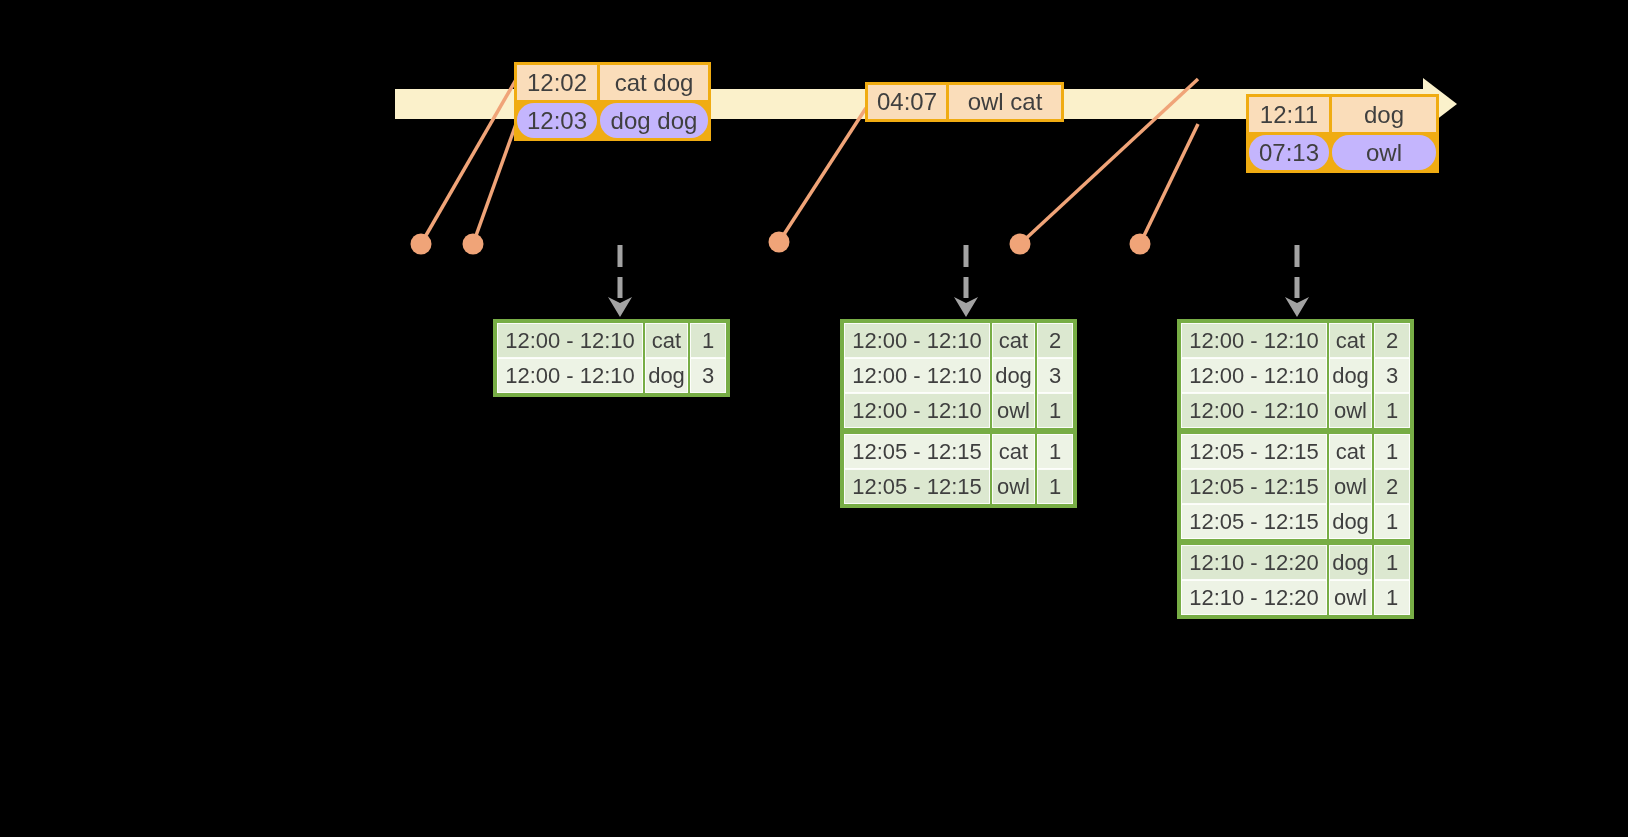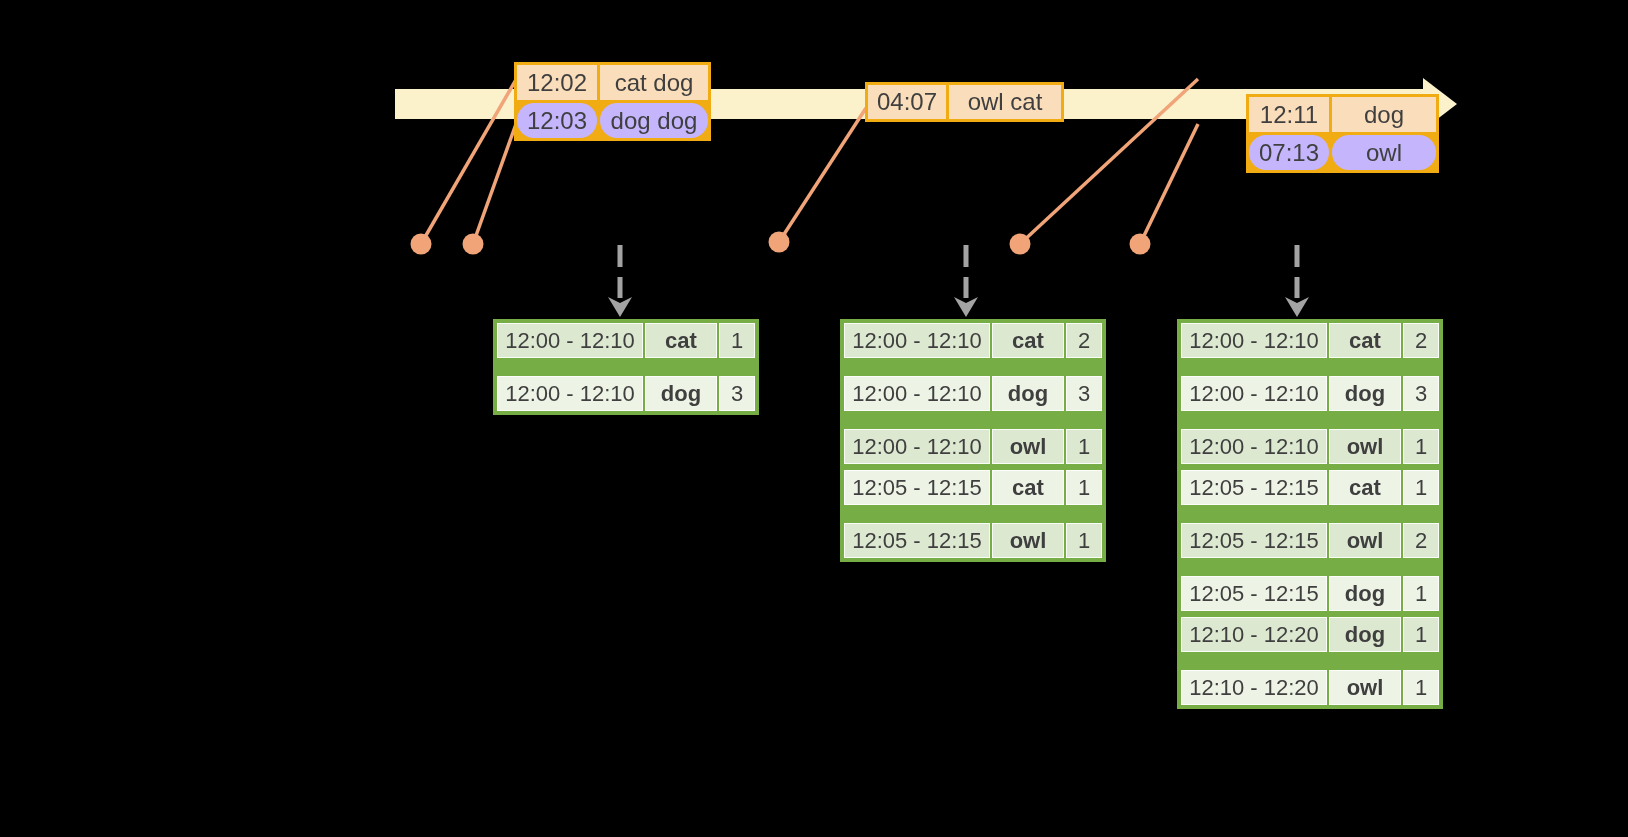--- a/index.html
+++ b/index.html
@@ -23,29 +23,29 @@
   #etable-a { left:514px;  top:62px; grid-template-columns:80px 108px; grid-auto-rows:35px; }
   #etable-b { left:865px;  top:82px; grid-template-columns:78px 112px; grid-auto-rows:34px; }
   #etable-c { left:1246px; top:62px; grid-template-columns:80px 104px; grid-auto-rows:35px;margin-top:32px; }
 
   
   .gtable {
     position:absolute; z-index:2;
     display:flex; flex-direction:column; gap:6px;
     background:#77AD45; border:4px solid #77AD45;
   }
-  .ggroup { display:flex; flex-direction:column; gap:18px;align-items:flex-end; }
+  .ggroup { display:flex; flex-direction:column; gap:0;align-items:flex-end; }
   .grow   { display:flex; gap:2px; }
   .gcell {
     display:flex; align-items:center; justify-content:center;
     height:35px; font-size:22px;
     box-shadow: inset 0 0 0 1px rgba(255,255,255,0.85);
   }
   .gcell.win  { width:146px; }
-  .gcell.word { width:72px;font-weight:bold; }
+  .gcell.word { width:43px; }
   .gcell.cnt  { width:36px; }
   .gcell.dark  { background:#DCE8D0; }
   .gcell.light { background:#EDF3E5; }
   #gtable-1 { left:493px;  top:319px; }
   #gtable-2 { left:840px;  top:319px; }
   #gtable-3 { left:1177px; top:319px; }
 </style>
 </head>
 <body>
 

